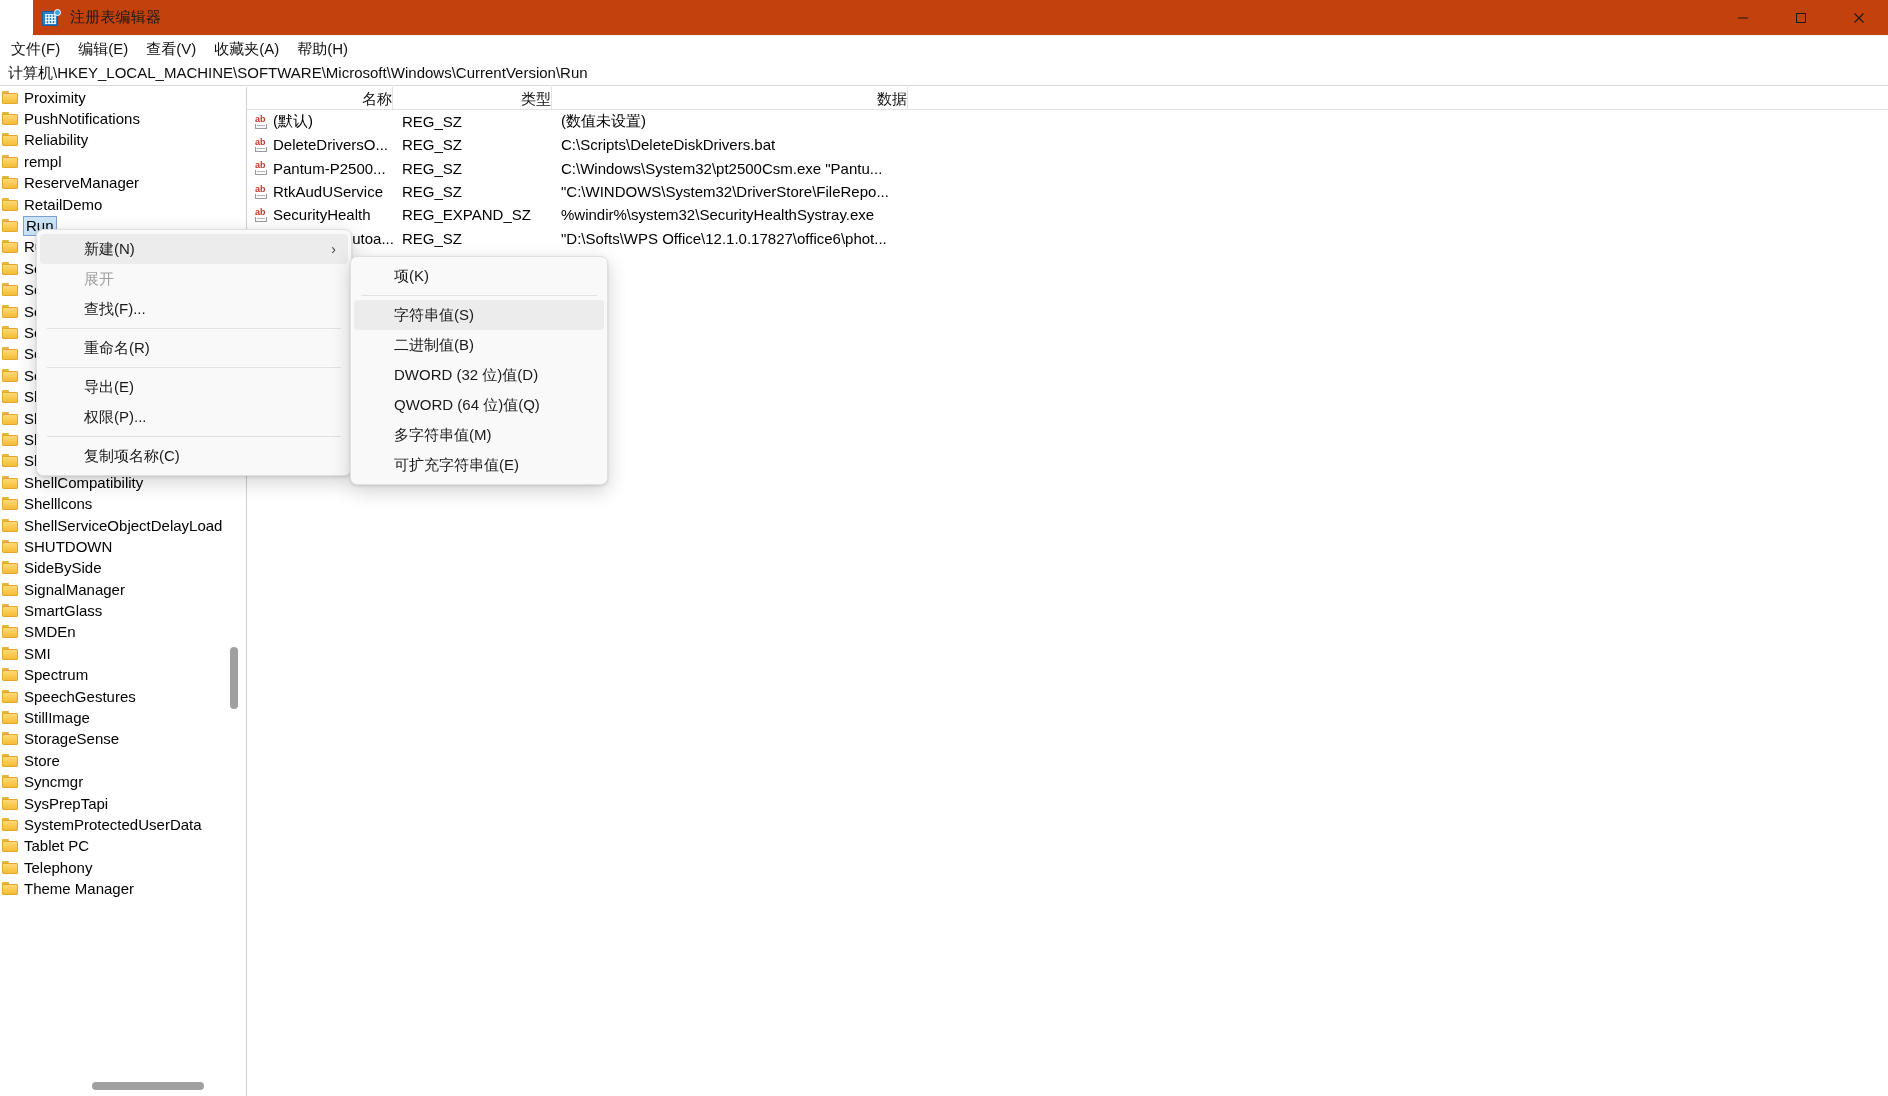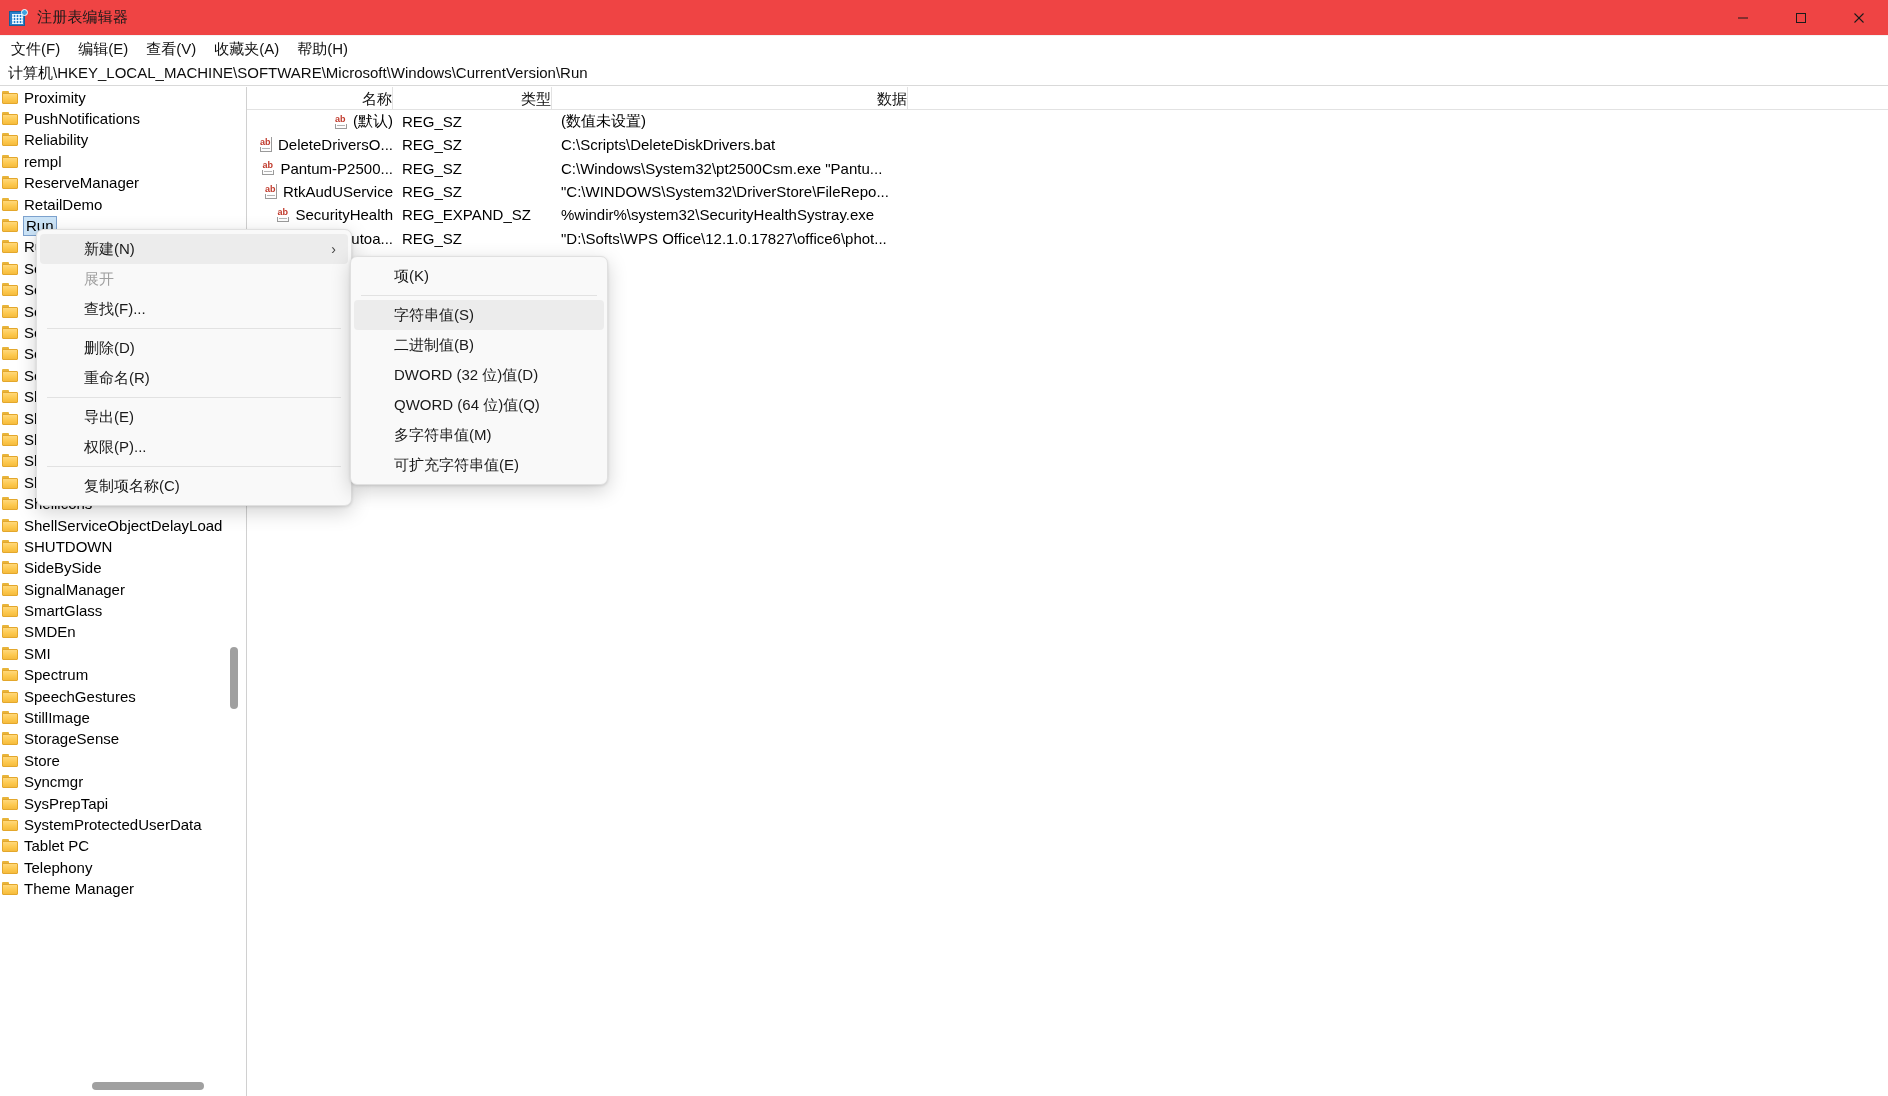--- a/index.html
+++ b/index.html
@@ -9,25 +9,26 @@
     background: #ffffff;
     font-family: "Liberation Sans", "DejaVu Sans", sans-serif;
     overflow: hidden;
     position: relative;
     -webkit-font-smoothing: antialiased;
   }
 
   
   #titlebar {
     height: 36px;
-    background: #ef4444;
+    background: #c2410c;
     display: flex;
     align-items: center;
     position: relative;
     border-bottom: 1px solid #f3f3f3;
+    margin-left: 33px;
   }
   #app-icon {
     width: 18px; height: 18px;
     margin-left: 9px; margin-right: 10px;
     position: relative;
     flex: 0 0 auto;
   }
   #app-icon .grid {
     position: absolute; left: 0; top: 2px;
     width: 16px; height: 15px;
@@ -227,21 +228,21 @@
   .hcell.c-pad { flex: 1 1 auto; border-right: none; }
 
   .list-row {
     display: flex;
     height: 23.3px;
     font-size: 15px;
     color: #000;
     align-items: center;
     white-space: nowrap;
   }
-  .cell { overflow: hidden; white-space: nowrap; justify-content: flex-end; }
+  .cell { overflow: hidden; white-space: nowrap; }
   .cell.c-name { width: 146px; display: flex; align-items: center; padding-left: 7px; }
   .cell.c-type { width: 159px; padding-left: 9px; }
   .cell.c-data { width: 356px; padding-left: 9px; }
 
   
   .val-icon {
     width: 15px; height: 16px;
     flex: 0 0 auto;
     margin-right: 4px;
     position: relative;
@@ -731,23 +732,20 @@
       <span class="ctx-arrow">›</span>
     </div>
     <div class="ctx-item disabled">
       <span>展开</span>
     </div>
     <div class="ctx-item">
       <span>查找(F)...</span>
     </div>
     <div class="ctx-sep"></div>
     <div class="ctx-item">
-      <span>删除(D)</span>
-    </div>
-    <div class="ctx-item">
       <span>重命名(R)</span>
     </div>
     <div class="ctx-sep"></div>
     <div class="ctx-item">
       <span>导出(E)</span>
     </div>
     <div class="ctx-item">
       <span>权限(P)...</span>
     </div>
     <div class="ctx-sep"></div>

